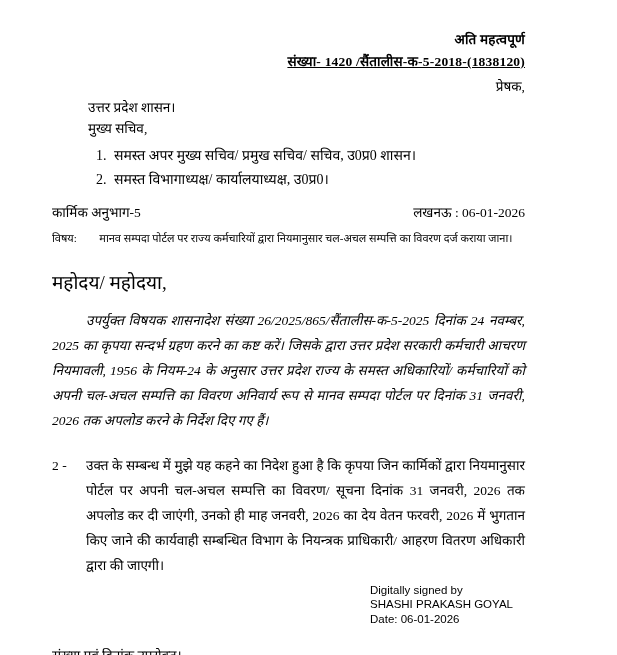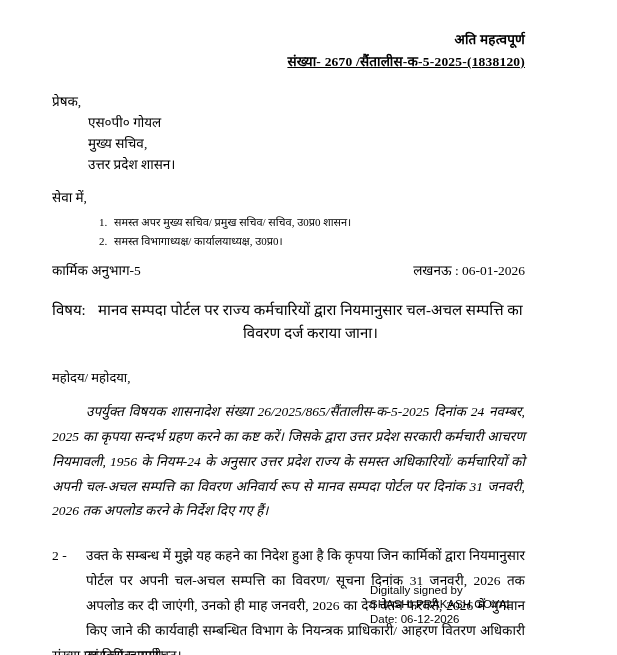--- a/index.html
+++ b/index.html
@@ -41,60 +41,61 @@
     font-weight: bold;
     text-decoration: underline;
     margin-top: 4px;
     letter-spacing: 0.2px;
   }
   .block {
     font-size: 13.5px;
     line-height: 1.55;
   }
   .from-label {
-    margin-top: 22px;
+    margin-top: 7px;
+    text-align: right;
   }
   .indent1 {
     margin-left: 36px;
   }
   .sewa {
     margin-top: 12px;
   }
   ol.recipients {
     margin: 4px 0 0 0;
     padding-left: 58px;
-    font-size: 11px;
+    font-size: 14px;
     line-height: 1.75;
   }
   ol.recipients li {
     padding-left: 4px;
   }
   .row-karmik {
     margin-top: 10px;
     display: flex;
     justify-content: space-between;
     font-size: 13.5px;
   }
   .subject-row {
-    margin-top: 20px;
+    margin-top: 9px;
     display: flex;
-    font-size: 15px;
+    font-size: 11px;
     line-height: 1.55;
   }
   .subject-label {
     white-space: nowrap;
     padding-right: 10px;
   }
   .subject-text {
     flex: 1;
     text-align: center;
   }
   .salutation {
     margin-top: 22px;
-    font-size: 13px;
+    font-size: 19px;
   }
   .para {
     margin-top: 14px;
     font-size: 13.5px;
     line-height: 1.85;
     text-align: justify;
   }
   .para-first {
     text-indent: 34px;
     font-style: italic;
@@ -132,28 +133,26 @@
     height: 9px;
   }
 </style>
 </head>
 <body>
 
 <div class="page">
   <div class="inner">
 
     <div class="heading-important right-align">अति महत्वपूर्ण</div>
-    <div class="memo-number right-align">संख्या- 2670 /सैंतालीस-क-5-2025-(1838120)</div>
+    <div class="memo-number right-align">संख्या- 1420 /सैंतालीस-क-5-2018-(1838120)</div>
 
     <div class="block from-label">प्रेषक,</div>
-    <div class="block indent1">एस०पी० गोयल</div>
+    <div class="block indent1">उत्तर प्रदेश शासन।</div>
     <div class="block indent1">मुख्य सचिव,</div>
-    <div class="block indent1">उत्तर प्रदेश शासन।</div>
 
-    <div class="block sewa">सेवा में,</div>
     <ol class="recipients">
       <li>समस्त अपर मुख्य सचिव/ प्रमुख सचिव/ सचिव, उ0प्र0 शासन।</li>
       <li>समस्त विभागाध्यक्ष/ कार्यालयाध्यक्ष, उ0प्र0।</li>
     </ol>
 
     <div class="row-karmik">
       <div>कार्मिक अनुभाग-5</div>
       <div>लखनऊ : 06-01-2026</div>
     </div>
 
@@ -169,17 +168,17 @@
     <div class="numbered">
       <div class="num">2 -</div>
       <div class="numtext">उक्त के सम्बन्ध में मुझे यह कहने का निदेश हुआ है कि कृपया जिन कार्मिकों द्वारा नियमानुसार पोर्टल पर अपनी चल-अचल सम्पत्ति का विवरण/ सूचना दिनांक 31 जनवरी, 2026 तक अपलोड कर दी जाएंगी, उनको ही माह जनवरी, 2026 का देय वेतन फरवरी, 2026 में भुगतान किए जाने की कार्यवाही सम्बन्धित विभाग के नियन्त्रक प्राधिकारी/ आहरण वितरण अधिकारी द्वारा की जाएगी।</div>
     </div>
 
   </div>
 
   <div class="digital-sign">
     <div>Digitally signed by</div>
     <div>SHASHI PRAKASH GOYAL</div>
-    <div>Date: 06-12-2026</div>
+    <div>Date: 06-01-2026</div>
   </div>
 
   <div class="bottom-fragment">संख्या एवं दिनांक उपरोक्त।</div>
 </div>
 
 </body></html>

